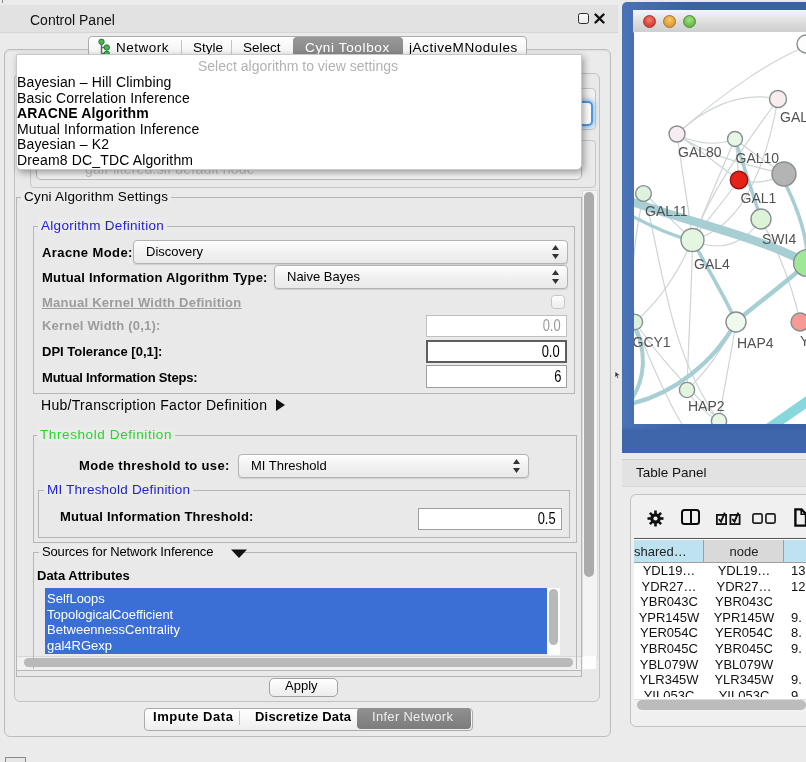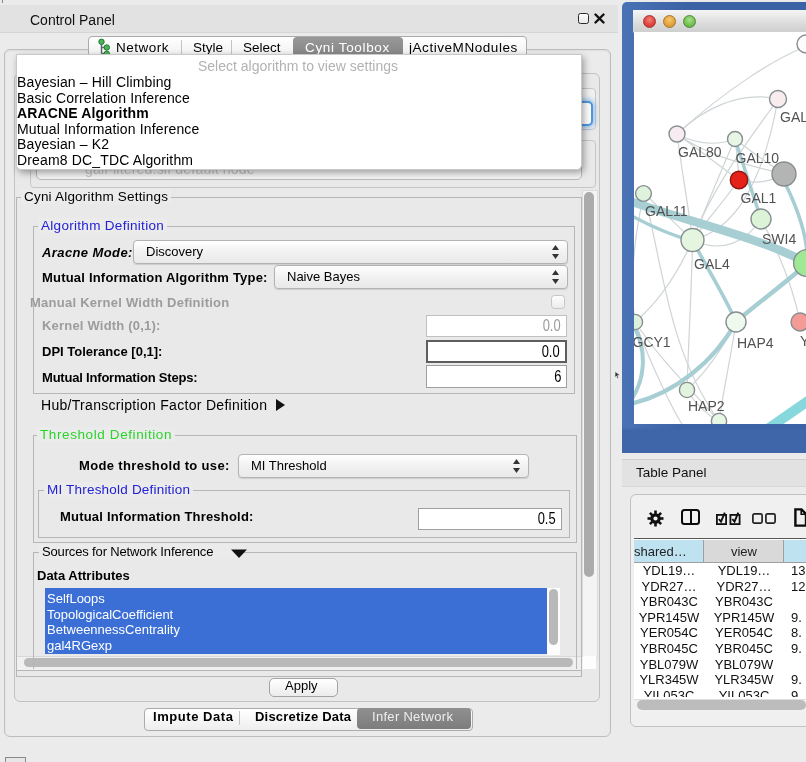--- a/index.html
+++ b/index.html
@@ -64,37 +64,37 @@
 <div class="abs" style="left:583px;top:656px;width:13px;height:13px;background:#fdfdfd;"></div>
 <div class="abs" style="left:16px;top:670px;width:565px;height:1px;background:#b6b6b6;"></div>
 
 <div class="grp" style="left:16px;top:197px;width:564px;height:478px;border-bottom:1px solid #b6b6b6;">
   <div class="grptitle" style="left:4px;letter-spacing:0.2px;">Cyni Algorithm Settings</div>
 </div>
 
 <div class="grp" style="left:33px;top:226px;width:540px;height:166px;">
   <div class="grptitle" style="color:#2222d4;left:4px;letter-spacing:0.3px;">Algorithm Definition</div>
 </div>
-<div class="abs lbl bold" style="left:42px;top:245px;letter-spacing:0.4px;font-style:italic;">Aracne Mode:</div>
+<div class="abs lbl bold" style="left:42px;top:245px;letter-spacing:0.4px;">Aracne Mode:</div>
 <div class="combo" style="left:133px;top:240px;width:433px;height:22px;">
   <div class="combotext">Discovery</div>
   <svg class="comboarr" viewBox="0 0 9 14">
       <path d="M4.5 0 L8 5 H1 Z" fill="#333"></path>
       <path d="M4.5 14 L8 9 H1 Z" fill="#333"></path>
     </svg>
 </div>
 <div class="abs lbl bold" style="left:42px;top:270px;letter-spacing:0.2px;">Mutual Information Algorithm Type:</div>
 <div class="combo" style="left:274px;top:265px;width:292px;height:22px;">
   <div class="combotext">Naive Bayes</div>
   <svg class="comboarr" viewBox="0 0 9 14">
       <path d="M4.5 0 L8 5 H1 Z" fill="#333"></path>
       <path d="M4.5 14 L8 9 H1 Z" fill="#333"></path>
     </svg>
 </div>
-<div class="abs lbl bold" style="left:30px;top:295px;color:#9c9c9c;letter-spacing:0.25px;">Manual Kernel Width Definition</div>
+<div class="abs lbl bold" style="left:42px;top:295px;color:#9c9c9c;letter-spacing:0.25px;text-decoration:underline;">Manual Kernel Width Definition</div>
 <div class="abs" style="left:551px;top:295px;width:12px;height:12px;border:1px solid #c6c6c6;border-radius:3.5px;background:linear-gradient(#fcfcfc,#ededed);"></div>
 <div class="abs lbl bold" style="left:42px;top:318px;color:#9c9c9c;letter-spacing:0.2px;">Kernel Width (0,1):</div>
 <div class="tf" style="left:426px;top:315px;width:141px;height:22px;border-color:#c0c0c0;">
     <span class="tnum" style="color:#9c9c9c;">0.0</span>
   </div>
 <div class="abs lbl bold" style="left:42px;top:344px;">DPI Tolerance [0,1]:</div>
 <div class="tf" style="left:426px;top:340px;width:141px;height:23px;border:2px solid #5e5e5e;">
     <span class="tnum">0.0</span>
   </div>
 <div class="abs lbl bold" style="left:42px;top:370px;letter-spacing:-0.2px;">Mutual Information Steps:</div>
@@ -269,21 +269,21 @@
 <svg class="abs" style="left:794px;top:508px;" width="13" height="19" viewBox="0 0 13 19">
   <path d="M1.4 1.4 H7.5 L12 6 V17.6 H1.4 Z" fill="none" stroke="#0a0a0a" stroke-width="2.4"></path>
   <path d="M7.2 1.4 V6.2 H12" fill="none" stroke="#0a0a0a" stroke-width="1.6"></path>
 </svg>
 
 <div class="abs" style="left:634px;top:538px;width:172px;height:173px;background:#fff;border-top:1.5px solid #555;"></div>
 <div class="abs" style="left:634px;top:540px;width:70px;height:23px;background:#bfe2f1;border-right:1px solid #9f9f9f;border-bottom:1px solid #9f9f9f;box-sizing:border-box;"></div>
 <div class="abs" style="left:704px;top:540px;width:80px;height:23px;background:#d9d9d9;border-right:1px solid #9f9f9f;border-bottom:1px solid #9f9f9f;box-sizing:border-box;"></div>
 <div class="abs" style="left:784px;top:540px;width:22px;height:23px;background:#bfe2f1;border-bottom:1px solid #9f9f9f;box-sizing:border-box;"></div>
 <div class="abs" style="left:634px;top:544px;width:70px;text-align:left;font-size:13px;color:#222;">shared…</div>
-<div class="abs" style="left:704px;top:544px;width:80px;text-align:center;font-size:13px;color:#222;">view</div>
+<div class="abs" style="left:704px;top:544px;width:80px;text-align:center;font-size:13px;color:#222;">node</div>
 <div class="abs" style="left:634px;top:563px;width:70px;text-align:center;font-size:13px;line-height:15.6px;color:#111;">
 YDL19…<br>YDR27…<br>YBR043C<br>YPR145W<br>YER054C<br>YBR045C<br>YBL079W<br>YLR345W<br>YIL053C</div>
 <div class="abs" style="left:704px;top:563px;width:80px;text-align:center;font-size:13px;line-height:15.6px;color:#111;">
 YDL19…<br>YDR27…<br>YBR043C<br>YPR145W<br>YER054C<br>YBR045C<br>YBL079W<br>YLR345W<br>YIL053C</div>
 <div class="abs" style="left:791px;top:563px;width:20px;font-size:13px;line-height:15.6px;color:#111;">
 13<br>12<br>&nbsp;<br>9.<br>8.<br>9.<br>&nbsp;<br>9.<br>9.</div>
 
 <div class="abs" style="left:634px;top:697px;width:172px;height:14px;background:#fff;"></div>
 <div class="abs" style="left:634px;top:699px;width:172px;height:12px;background:#f1f1f1;border-top:1px solid #ddd;"></div>
 <div class="abs" style="left:637px;top:700px;width:169px;height:10px;background:#bcbcbc;border-radius:5px;"></div>

